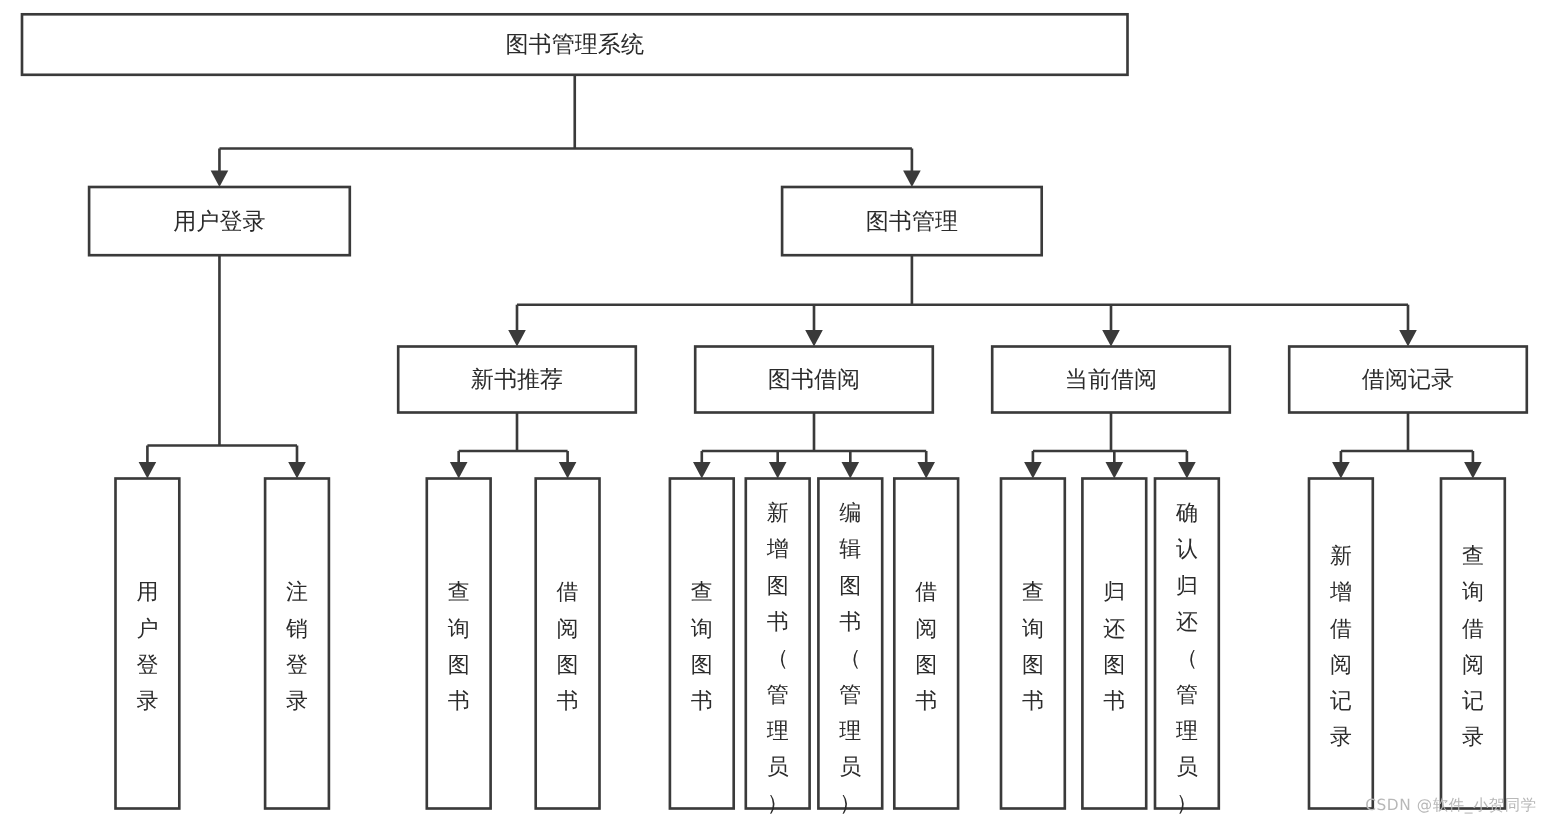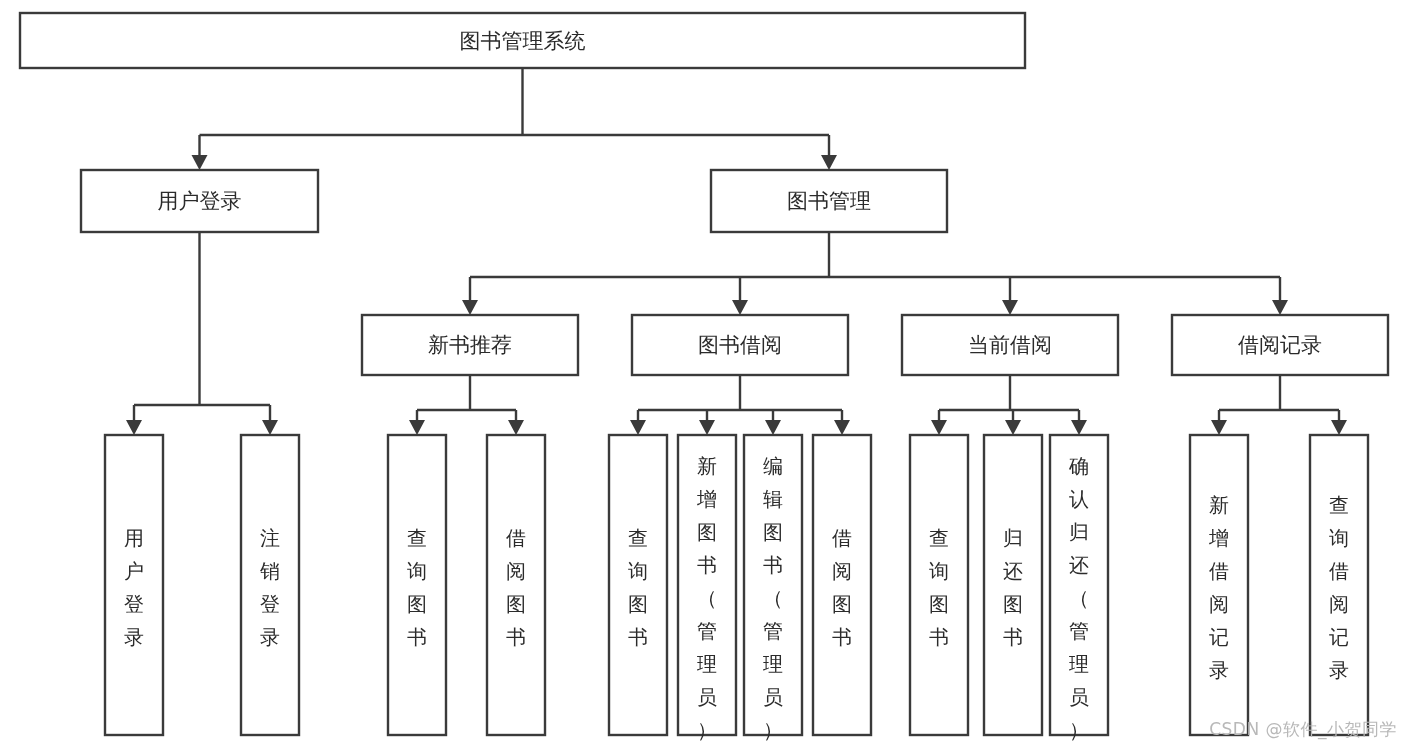--- a/index.html
+++ b/index.html
@@ -46,21 +46,21 @@
   }
   .arrow-head {
     fill: #3a3a3a;
     stroke: none;
   }
   .watermark {
     position: absolute;
     right: 8px;
     bottom: 6px;
     font-family: "DejaVu Sans", "Liberation Sans", sans-serif;
-    font-size: 17px;
+    font-size: 14px;
     color: #b8b8b8;
     white-space: nowrap;
     letter-spacing: 0.5px;
     user-select: none;
   }
 </style>
 </head>
 <body>
 
 <svg id="diagram" viewBox="0 0 1405 747">

